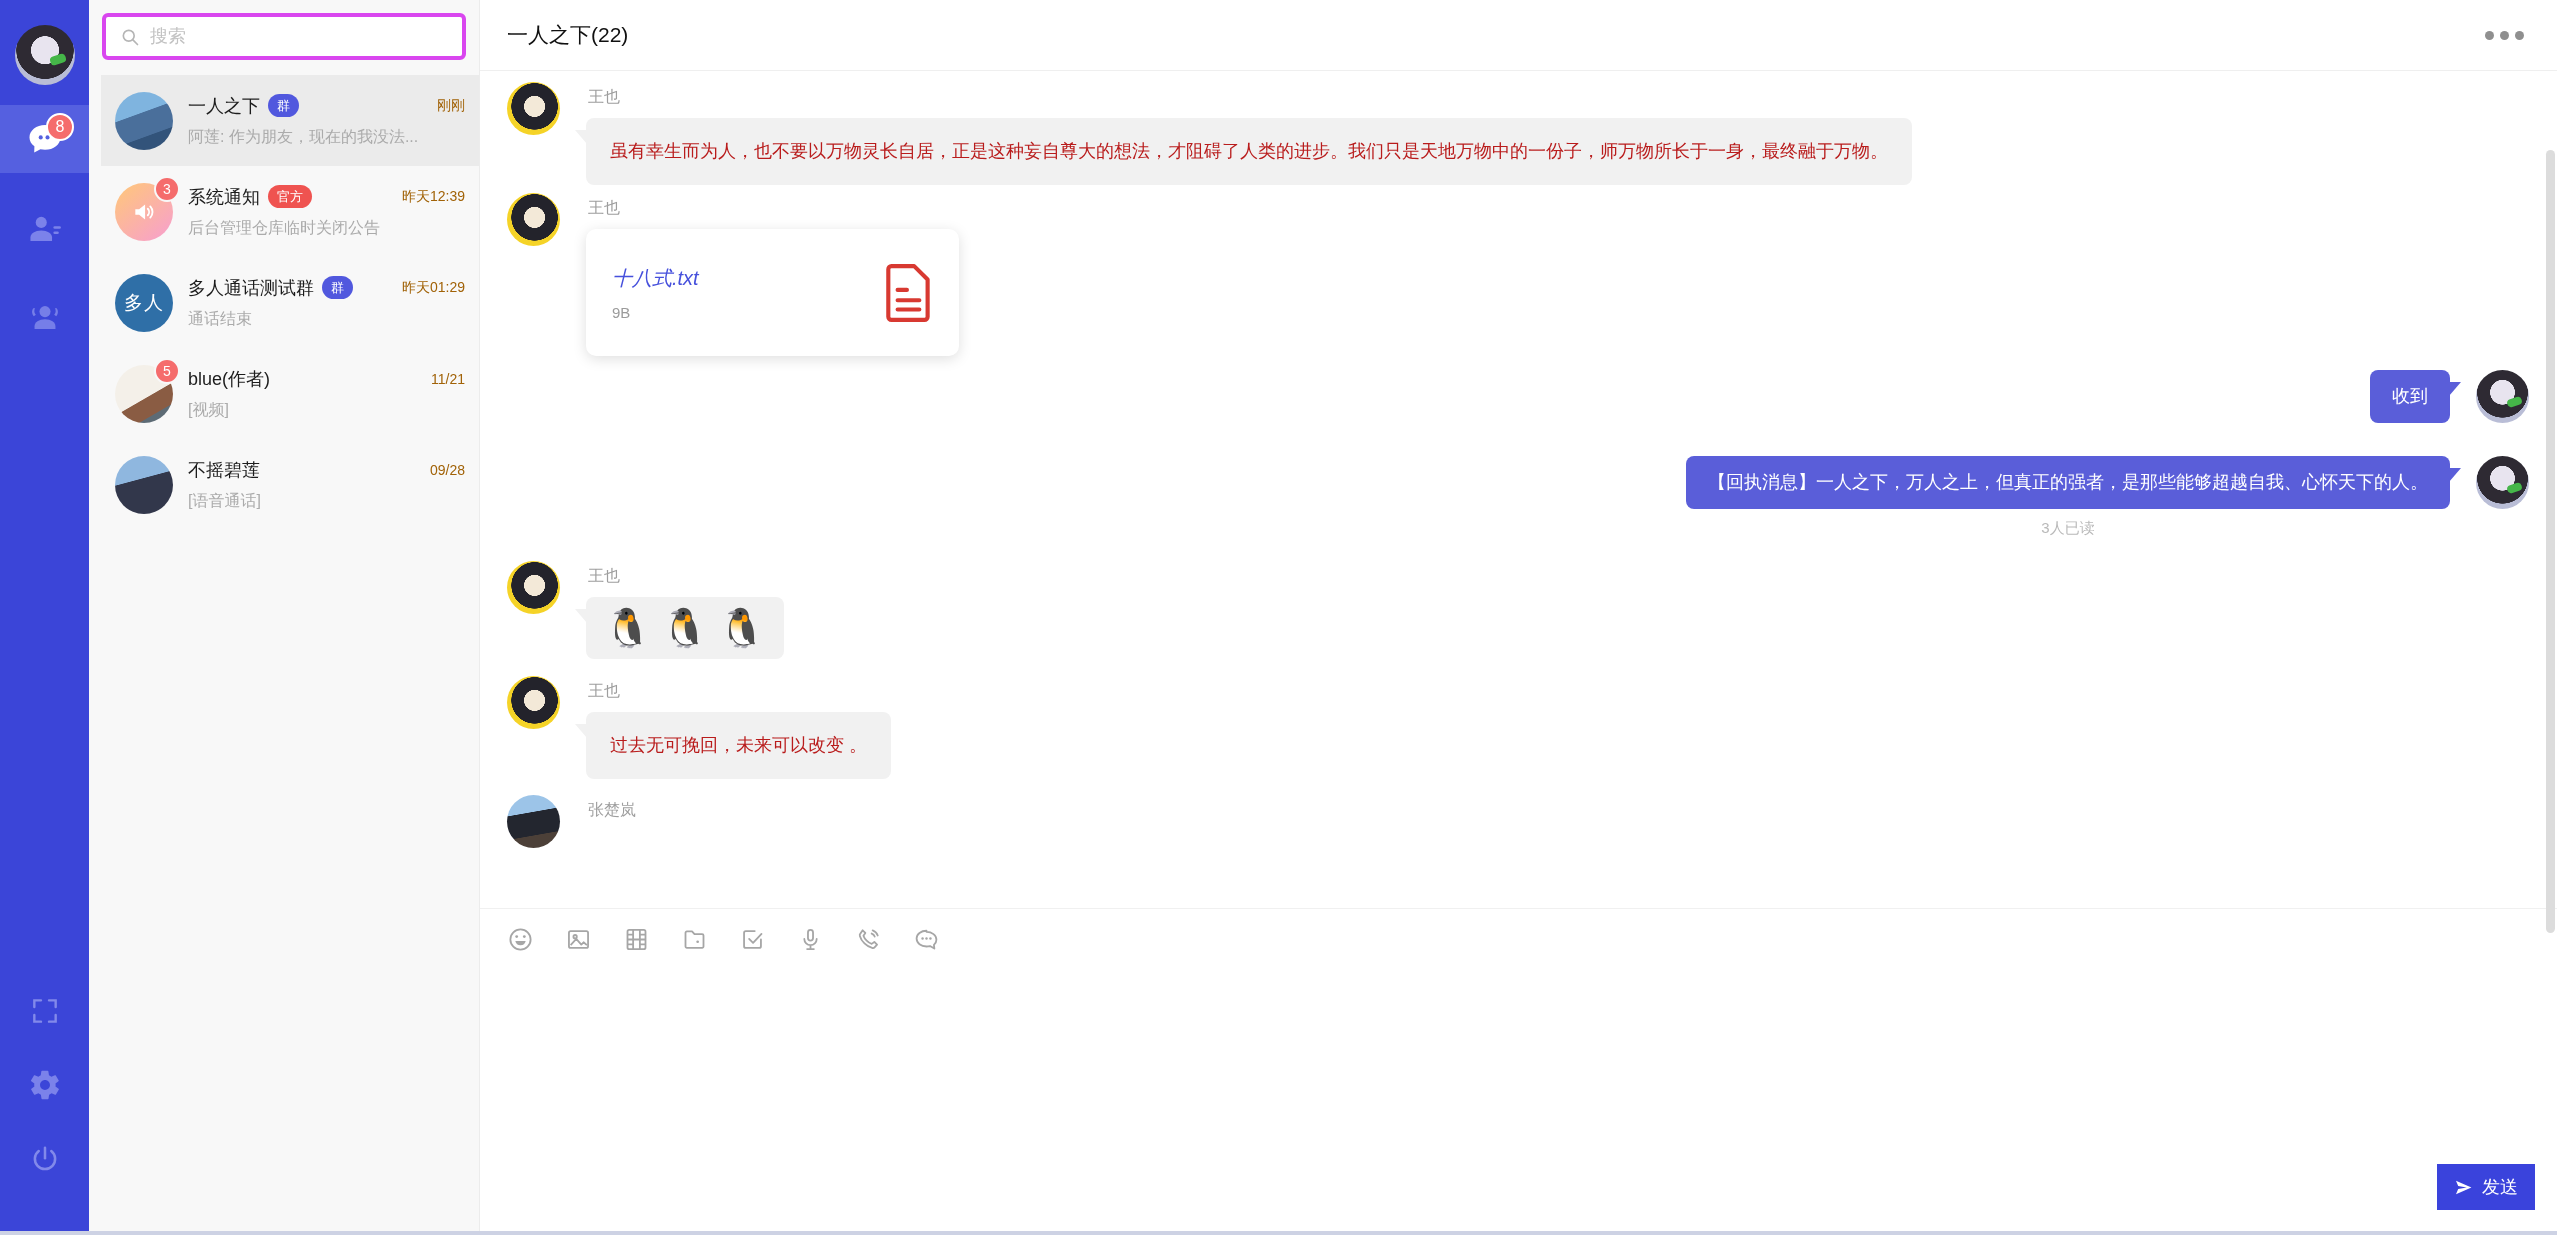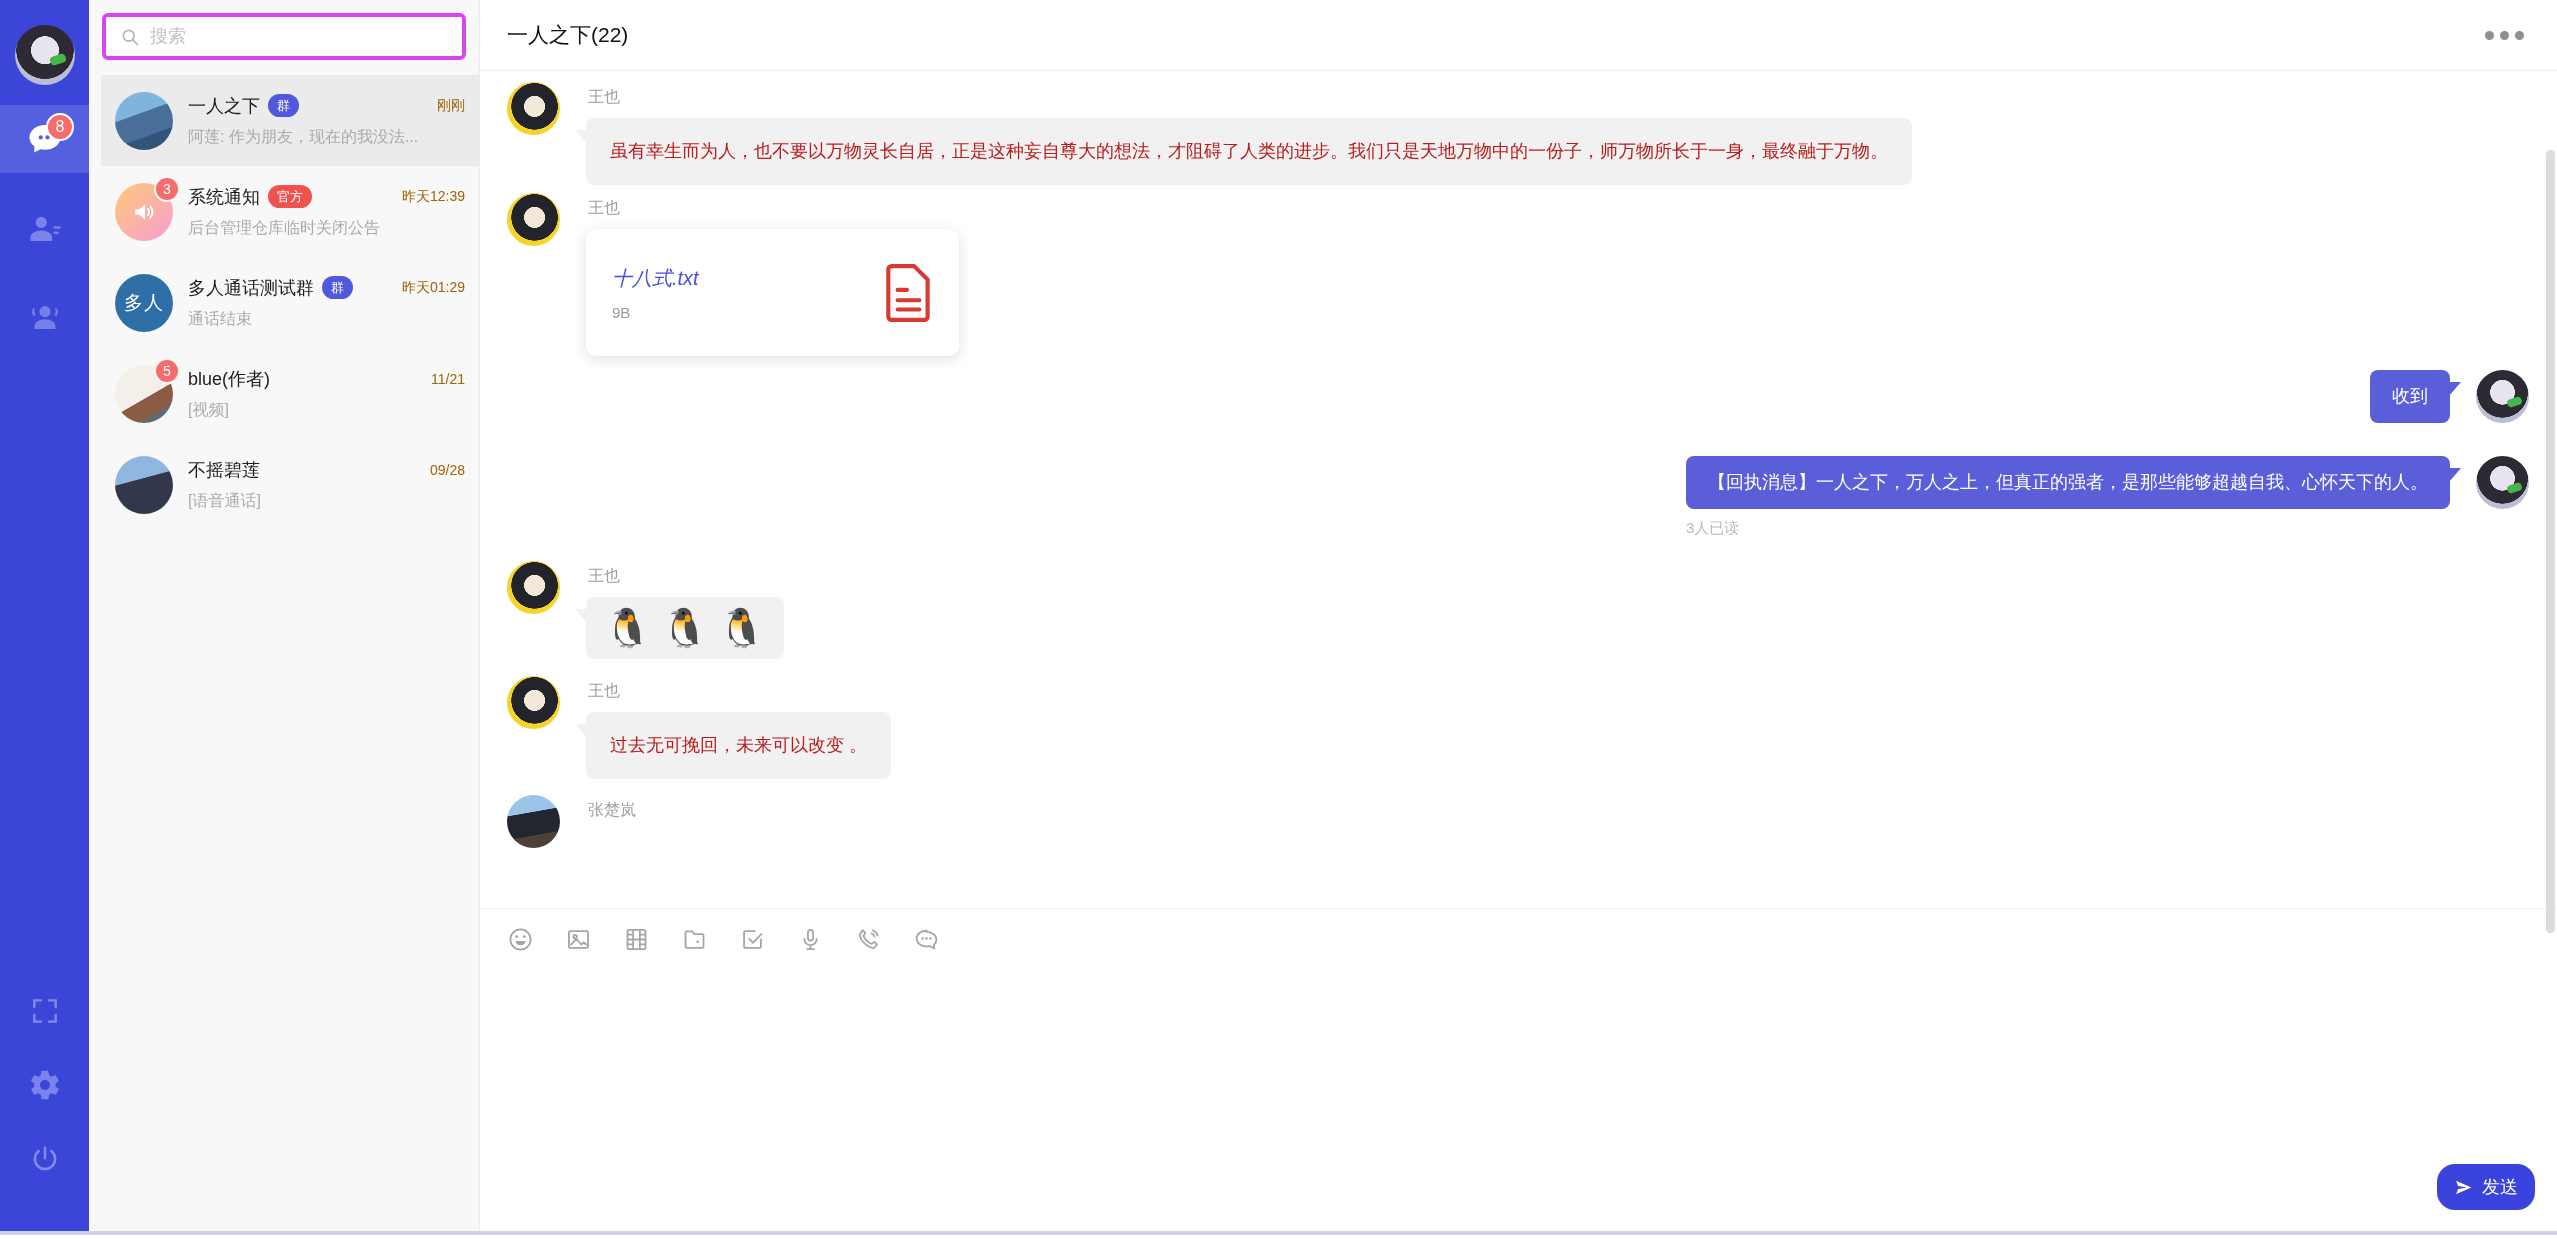--- a/index.html
+++ b/index.html
@@ -65,34 +65,34 @@
   .msg .avatar{width:53px;height:53px;border-radius:50%;flex-shrink:0;cursor:pointer;position:relative;overflow:hidden;}
   .av-wangye{background:radial-gradient(circle at 52% 46%,#F3E9D8 0 26%,#23232B 27% 58%,#F5D327 59%);}
   .av-zhangchulan{background:linear-gradient(170deg,#9CC4E8 0 34%,#23262F 35% 72%,#4C4038 73%);}
   .av-self{background:radial-gradient(circle at 50% 42%,#E8E4EF 0 30%,#2E2A33 31% 62%,#B9BDD6 63%);}
   .av-self::after{content:"";position:absolute;right:7px;top:28px;width:15px;height:8px;background:#45B649;border-radius:4px;transform:rotate(-18deg);}
   .msg .body{max-width:1560px;}
   .sender{font-size:16px;color:#9E9E9E;line-height:22px;margin:4px 0 10px 2px;}
   .bubble{position:relative;background:var(--other-bubble);border-radius:8px;padding:16px 24px;font-size:18px;line-height:35px;color:#b91c1c;max-width:1500px;width:fit-content;}
   .bubble::before{content:"";position:absolute;left:-11px;top:12px;border-right:12px solid var(--other-bubble);border-bottom:14px solid transparent;}
   .msg.self{flex-direction:row-reverse;}
-  .msg.self .body{display:flex;flex-direction:column;align-items:flex-start;}
+  .msg.self .body{display:flex;flex-direction:column;align-items:center;}
   .bubble.mine{background:var(--self-bubble);color:#fff;padding:12px 22px;line-height:29px;max-width:900px;}
   .bubble.mine::before{left:auto;right:-11px;border-right:none;border-left:12px solid var(--self-bubble);border-bottom:14px solid transparent;}
   .read-status{font-size:15px;color:#B9B9B9;margin-top:10px;}
   .sticker-bubble{display:flex;gap:10px;padding:8px 18px;font-size:38px;line-height:46px;}
   .file-card{width:373px;height:127px;background:#fff;border-radius:10px;box-shadow:0 3px 14px rgba(0,0,0,.13);display:flex;align-items:center;padding:0 26px;cursor:pointer;}
   .file-info{flex:1;}
   .file-name{font-size:20px;color:var(--file-link);margin-bottom:12px;font-style:italic;}
   .file-size{font-size:15px;color:#9B9B9B;}
 
   .toolbar{position:absolute;top:908px;left:0;right:0;height:62px;border-top:1px solid #F0F0F0;display:flex;align-items:center;gap:31px;padding:0 27px;}
   .tool-btn{width:27px;height:27px;cursor:pointer;display:flex;align-items:center;justify-content:center;}
   .composer{position:absolute;top:970px;left:0;right:0;bottom:75px;padding:10px 27px;font-size:18px;color:#333;outline:none;}
-  .send-btn{position:absolute;right:22px;bottom:21px;width:98px;height:46px;background:var(--accent);border:none;border-radius:18px;
+  .send-btn{position:absolute;right:22px;bottom:21px;width:98px;height:46px;background:var(--accent);border:none;border-radius:0;
     color:#fff;font-size:18px;display:flex;align-items:center;justify-content:center;gap:9px;cursor:pointer;font-family:Liberation Mono, monospace;}
   .scrollbar{position:absolute;right:2px;top:150px;width:9px;height:783px;border-radius:5px;background:#DCDCDC;cursor:pointer;}
   svg{display:block;}
 </style>
 </head>
 <body>
 
 <div class="app">
 
   <nav class="rail">

